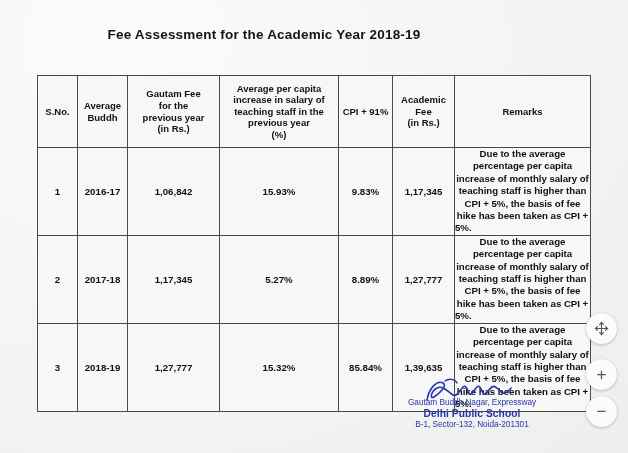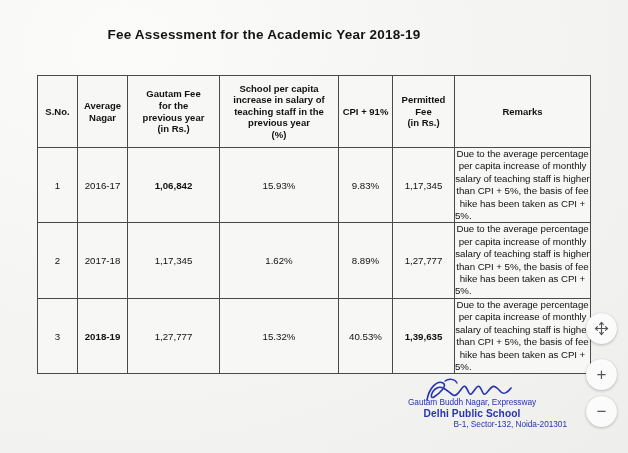--- a/index.html
+++ b/index.html
@@ -45,20 +45,21 @@
     width: 553px;
     border-collapse: collapse;
     table-layout: fixed;
     background: #f7f7f5;
   }
   #fee-table td, #fee-table th {
     border: 1px solid #4a4a4a;
     padding: 0;
     vertical-align: middle;
     color: #111;
+    font-weight: bold;
   }
   #fee-table thead th {
     font-size: 9.5px;
     font-weight: bold;
     text-align: center;
     line-height: 1.22;
     padding: 5px 3px;
     height: 72px;
     box-sizing: border-box;
   }
@@ -104,21 +105,20 @@
     font-weight: bold;
     letter-spacing: 0.1px;
   }
   #stamp-addr1 {
     font-size: 8.3px;
     letter-spacing: -0.05px;
   }
   #stamp-addr2 {
     font-size: 8.3px;
     letter-spacing: -0.05px;
-    text-align: right;
   }
   #signature-mark {
     position: absolute;
     left: 415px;
     top: 376px;
     width: 110px;
     height: 32px;
     pointer-events: none;
   }
 
@@ -165,40 +165,40 @@
         <col class="c-permit">
         <col class="c-remarks">
     </colgroup>
     <thead>
       <tr>
         <th>
           <span>S.No.</span>
         </th>
         <th>
           <span>Average</span><br>
-          <span>Nagar</span>
+          <span>Buddh</span>
         </th>
         <th>
           <span>Gautam Fee</span><br>
           <span>for the</span><br>
           <span>previous year</span><br>
           <span>(in Rs.)</span>
         </th>
         <th>
-          <span>School per capita</span><br>
+          <span>Average per capita</span><br>
           <span>increase in salary of</span><br>
           <span>teaching staff in the</span><br>
           <span>previous year</span><br>
           <span>(%)</span>
         </th>
         <th>
           <span>CPI + 91%</span>
         </th>
         <th>
-          <span>Permitted</span><br>
+          <span>Academic</span><br>
           <span>Fee</span><br>
           <span>(in Rs.)</span>
         </th>
         <th>
           <span>Remarks</span>
         </th>
       </tr>
     </thead>
     <tbody>
       <tr>
@@ -207,31 +207,31 @@
         <td class="num-bold">1,06,842</td>
         <td>15.93%</td>
         <td>9.83%</td>
         <td>1,17,345</td>
         <td class="remarks-cell">Due to the average percentage per capita increase of monthly salary of teaching staff is higher than CPI + 5%, the basis of fee hike has been taken as CPI + 5%.</td>
       </tr>
       <tr>
         <td>2</td>
         <td>2017-18</td>
         <td>1,17,345</td>
-        <td>1.62%</td>
+        <td>5.27%</td>
         <td>8.89%</td>
         <td>1,27,777</td>
         <td class="remarks-cell">Due to the average percentage per capita increase of monthly salary of teaching staff is higher than CPI + 5%, the basis of fee hike has been taken as CPI + 5%.</td>
       </tr>
       <tr>
         <td>3</td>
         <td class="year-bold">2018-19</td>
         <td>1,27,777</td>
         <td>15.32%</td>
-        <td>40.53%</td>
+        <td>85.84%</td>
         <td class="num-bold">1,39,635</td>
         <td class="remarks-cell">Due to the average percentage per capita increase of monthly salary of teaching staff is higher than CPI + 5%, the basis of fee hike has been taken as CPI + 5%.</td>
       </tr>
     </tbody>
   </table>
 
   <svg id="signature-mark" viewBox="0 0 110 32">
     <path d="M12,24 C14,12 22,4 28,7 C33,9.5 24,18 19,21 C14.5,23.8 16,15 22,12
              C28,9 33,16 38,19 C42,21.5 45,14 48,11 C50.5,8.6 52,13 54,17
              C56,21 59,14 62,11 C64.5,8.5 66,13 68,17 C70,21 73,14 77,11

